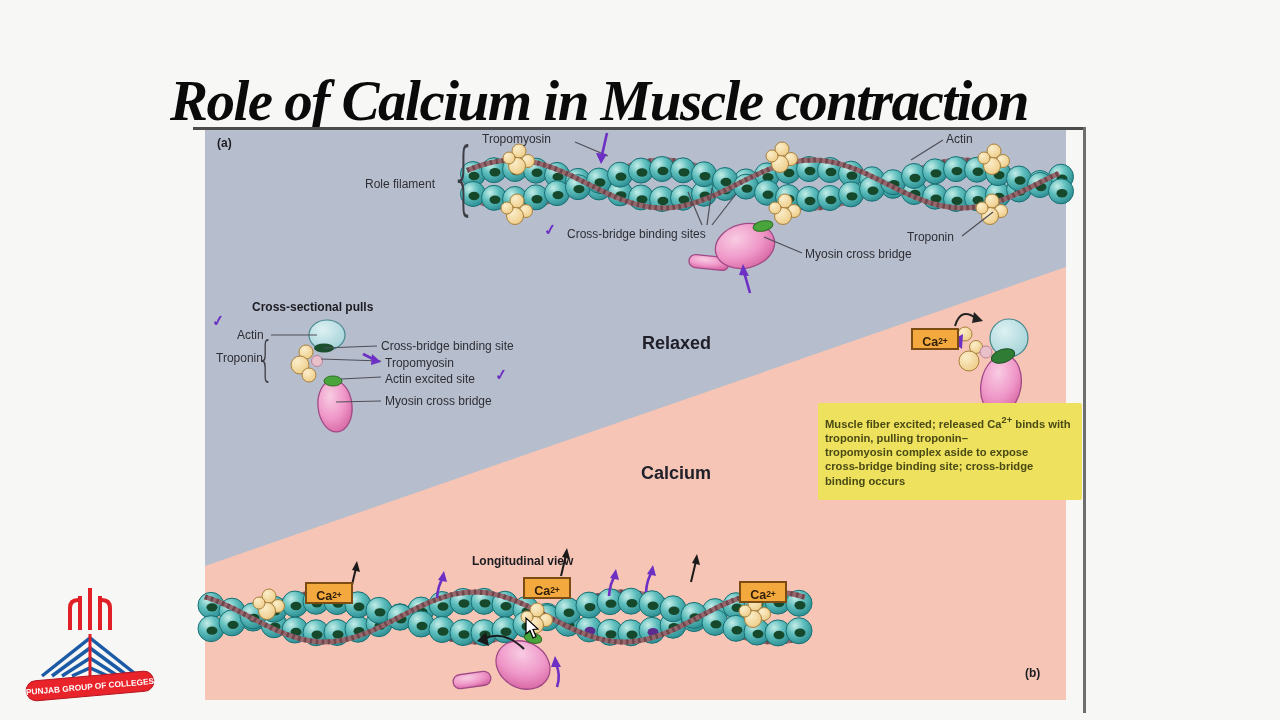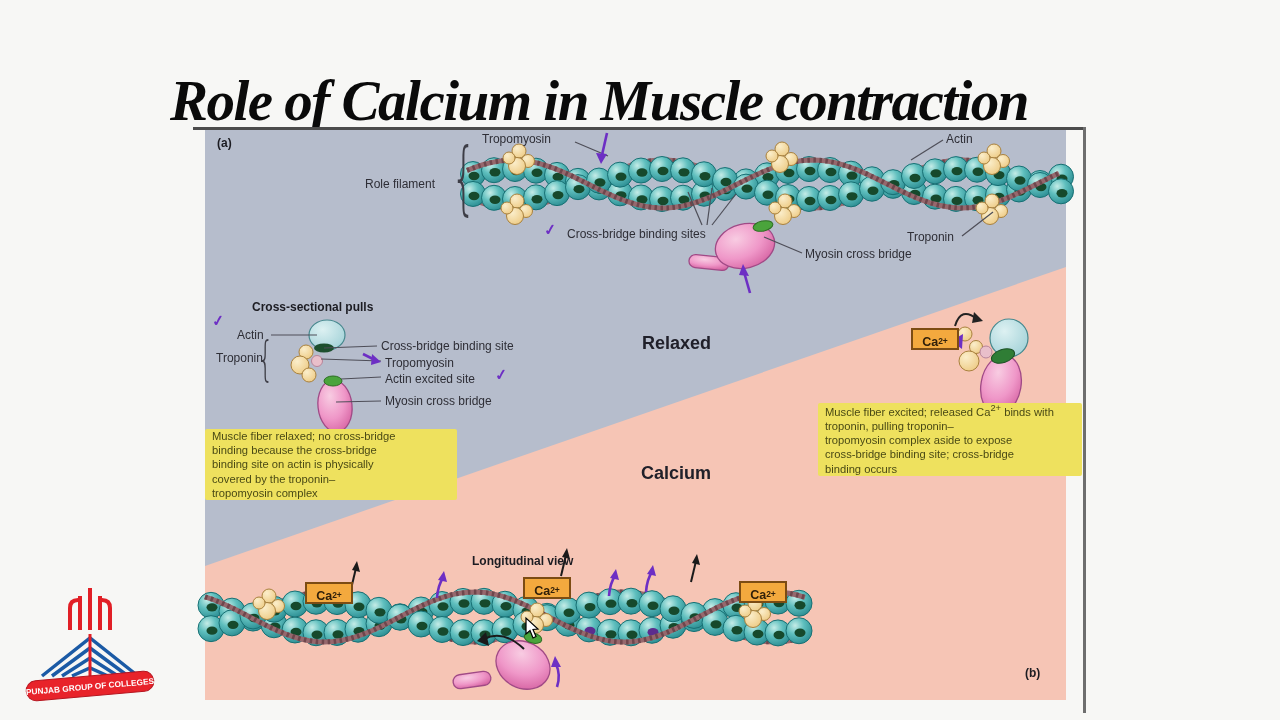--- a/index.html
+++ b/index.html
@@ -9,22 +9,22 @@
          font-family:"Liberation Serif",serif;font-style:italic;font-weight:bold;
          font-size:57px;letter-spacing:-1.5px;color:#0a0a0a}
   .frame-top{position:absolute;left:193px;top:127px;width:893px;height:3px;background:#4c4c4c}
   .frame-right{position:absolute;left:1083px;top:127px;width:3px;height:586px;background:#6e6e6e}
   .image{position:absolute;left:205px;top:130px;width:861px;height:570px;background:#b6bdcc}
   .pink-region{position:absolute;left:0;top:0;width:861px;height:570px;background:#f6c5b5;
          clip-path:polygon(0 436px,861px 137px,861px 570px,0 570px)}
   .lbl{position:absolute;font-size:12px;color:#2e2e36;white-space:nowrap}
   .b{font-weight:bold;color:#1c1c22;font-size:12px}
   .state{font-weight:bold;color:#20202a;font-size:18px}
-  .note{position:absolute;background:#eee15e;color:#4a4a15;font-weight:normal;
-        font-size:11.2px;line-height:1.27;padding:0 7px;border-radius:2px;white-space:pre-line}
+  .note{position:absolute;background:#eee15e;color:#4a4a15;font-weight:bold;
+        font-size:11.2px;line-height:1.27;padding:12px 7px;border-radius:2px;white-space:pre-line}
   .ca{position:absolute;background:#f3a93e;border:2px solid #7c4c13;color:#31200a;
       font-weight:bold;font-size:12.5px;width:44px;height:18px;display:flex;
       align-items:flex-end;justify-content:center;line-height:1}
   .ca sup{font-size:8.5px;position:relative;top:-3px}
   .chk{position:absolute;color:#6d2fc4;font-weight:bold;font-size:15px;transform:rotate(-8deg)}
   .brace{position:absolute;color:#3d3d46;font-family:"DejaVu Sans",sans-serif;
          font-weight:200;line-height:.9;transform-origin:left top}
   .brace-lg{font-size:80px;transform:scaleX(.5)}
   .brace-sm{font-size:48px;transform:scaleX(.55)}
   svg.abs{position:absolute;overflow:visible}
@@ -444,25 +444,20 @@
   <span class="lbl" style="left:180px;top:226px">Tropomyosin</span>
   <span class="lbl" style="left:180px;top:242px">Actin excited site</span>
   <span class="chk" style="left:290px;top:236px">✓</span>
   <span class="lbl" style="left:180px;top:264px">Myosin cross bridge</span>
 
   <span class="lbl state" style="left:437px;top:203px">Relaxed</span>
   <span class="lbl state" style="left:436px;top:333px">Calcium</span>
   <span class="lbl b" style="left:267px;top:424px">Longitudinal view</span>
   <span class="lbl b" style="left:820px;top:536px">(b)</span>
 
-  <div class="note" style="left:0;top:299px;width:238px">Muscle fiber relaxed; no cross-bridge
-binding because the cross-bridge
-binding site on actin is physically
-covered by the troponin–
-tropomyosin complex</div>
   <div class="note" style="left:613px;top:273px;width:250px"><span>Muscle fiber excited; released Ca</span><sup>2+</sup><span> binds with troponin, pulling troponin–
 tropomyosin complex aside to expose
 cross-bridge binding site; cross-bridge
 binding occurs</span></div>
 
   <div class="ca" style="left:706px;top:198px">
       <span>Ca</span>
       <sup>2+</sup>
     </div>
   <div class="ca" style="left:100px;top:452px">

